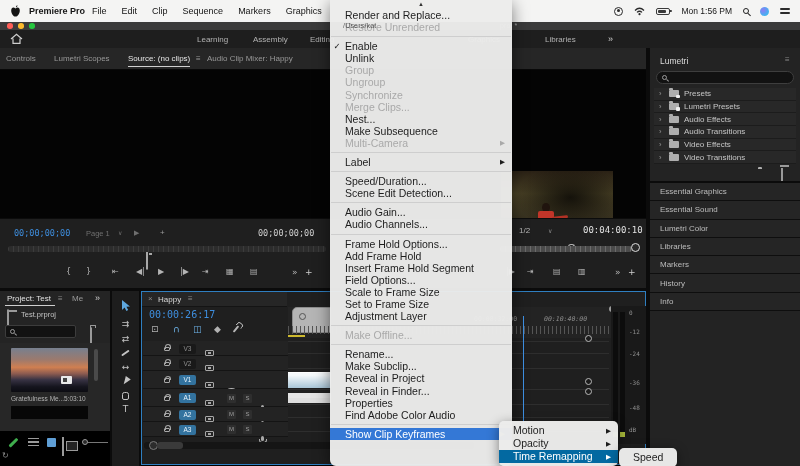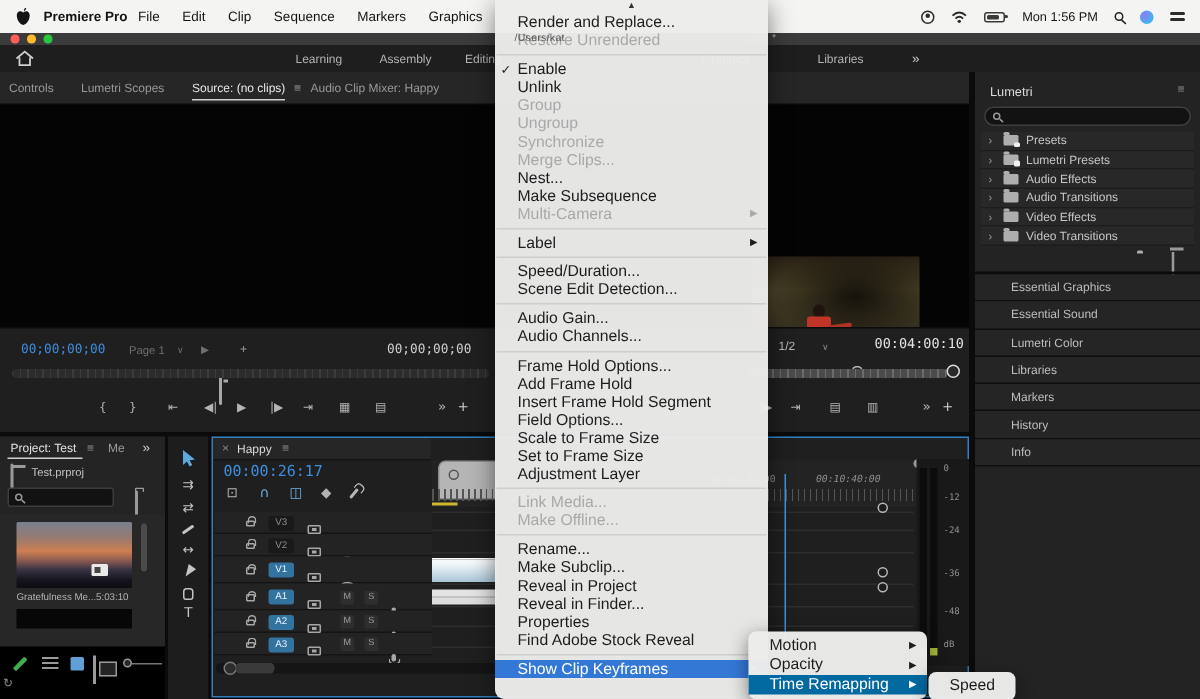--- a/index.html
+++ b/index.html
@@ -79,21 +79,21 @@
 .fx-row{height:12.7px;display:flex;align-items:center;background:#282828;border-bottom:1px solid #1c1c1c;padding-left:5px;gap:5px}
 .fx-chev{font-size:7.5px;color:#9a9a9a;width:5px}
 .i-folder{width:10px;height:7px;background:#aeaeae;border-radius:1px;position:relative;flex:0 0 auto}
 .i-folder::before{content:"";position:absolute;top:-2px;left:0;width:4px;height:2px;background:#aeaeae;border-radius:1px 1px 0 0}
 .i-folder.badge::after{content:"";position:absolute;right:-1px;bottom:-1px;width:3.6px;height:3.6px;background:#f0f0f0;border-radius:1px}
 .fx-label{font-size:8px;color:#c6c6c6;white-space:nowrap}
 #fx-foot{left:0;top:118px;width:150px;height:14px}
 .i-trash{width:7px;height:8px;border:1.2px solid #9a9a9a;border-top:none;border-radius:0 0 2px 2px;position:relative}
 .i-trash::before{content:"";position:absolute;top:-2.6px;left:-2.2px;width:9.6px;height:1.4px;background:#9a9a9a}
 #rp-list{left:0;top:135px;width:150px}
-.rp-row{height:18.3px;background:#252525;border-bottom:1px solid #0e0e0e;display:flex;align-items:center;padding-left:24px;font-size:8px;color:#bdbdbd}
+.rp-row{height:18.3px;background:#252525;border-bottom:1px solid #0e0e0e;display:flex;align-items:center;padding-left:10px;font-size:8px;color:#bdbdbd}
 
 
 #project{left:0;top:291px;width:110px;height:126px;background:#242424}
 #pj-tab{left:7px;top:3px;font-size:8px;color:#e2e2e2;white-space:nowrap}
 #pj-underline{left:5px;top:13.5px;width:50px;height:1.6px;background:#cfcfcf}
 #pj-menu{left:58px;top:3px;font-size:8px;color:#8a8a8a}
 #pj-tab2{left:72px;top:3px;font-size:8px;color:#9a9a9a}
 #pj-ovf{left:95px;top:2px;font-size:9px;color:#cfcfcf}
 .i-clap{width:9px;height:7px;border:1px solid #9a9a9a;border-radius:1px;position:relative}
 .i-clap::before{content:"";position:absolute;top:0;left:0;width:9px;height:2px;background:#9a9a9a}
@@ -555,29 +555,28 @@
         <div class="cm-item"><span>Audio Channels...</span></div>
         <div class="cm-sep"></div>
         <div class="cm-item"><span>Frame Hold Options...</span></div>
         <div class="cm-item"><span>Add Frame Hold</span></div>
         <div class="cm-item"><span>Insert Frame Hold Segment</span></div>
         <div class="cm-item"><span>Field Options...</span></div>
         <div class="cm-item"><span>Scale to Frame Size</span></div>
         <div class="cm-item"><span>Set to Frame Size</span></div>
         <div class="cm-item"><span>Adjustment Layer</span></div>
         <div class="cm-sep"></div>
-        <div class="cm-item disabled"><span>Link Media...</span></div>
         <div class="cm-item disabled"><span>Make Offline...</span></div>
         <div class="cm-sep"></div>
         <div class="cm-item"><span>Rename...</span></div>
         <div class="cm-item"><span>Make Subclip...</span></div>
         <div class="cm-item"><span>Reveal in Project</span></div>
         <div class="cm-item"><span>Reveal in Finder...</span></div>
         <div class="cm-item"><span>Properties</span></div>
-        <div class="cm-item"><span>Find Adobe Stock Reveal</span></div>
+        <div class="cm-item"><span>Find Adobe Color Audio</span></div>
         <div class="cm-sep"></div>
         <div class="cm-item hl"><span>Show Clip Keyframes</span><span class="cm-sub">▶</span></div>
       </div>
   </div>
 
   
   <div id="sm1" class="a submenu">
       <div class="sm-item">Motion<span class="cm-sub">▶</span></div>
       <div class="sm-item">Opacity<span class="cm-sub">▶</span></div>
       <div class="sm-item hl">Time Remapping<span class="cm-sub">▶</span></div>

